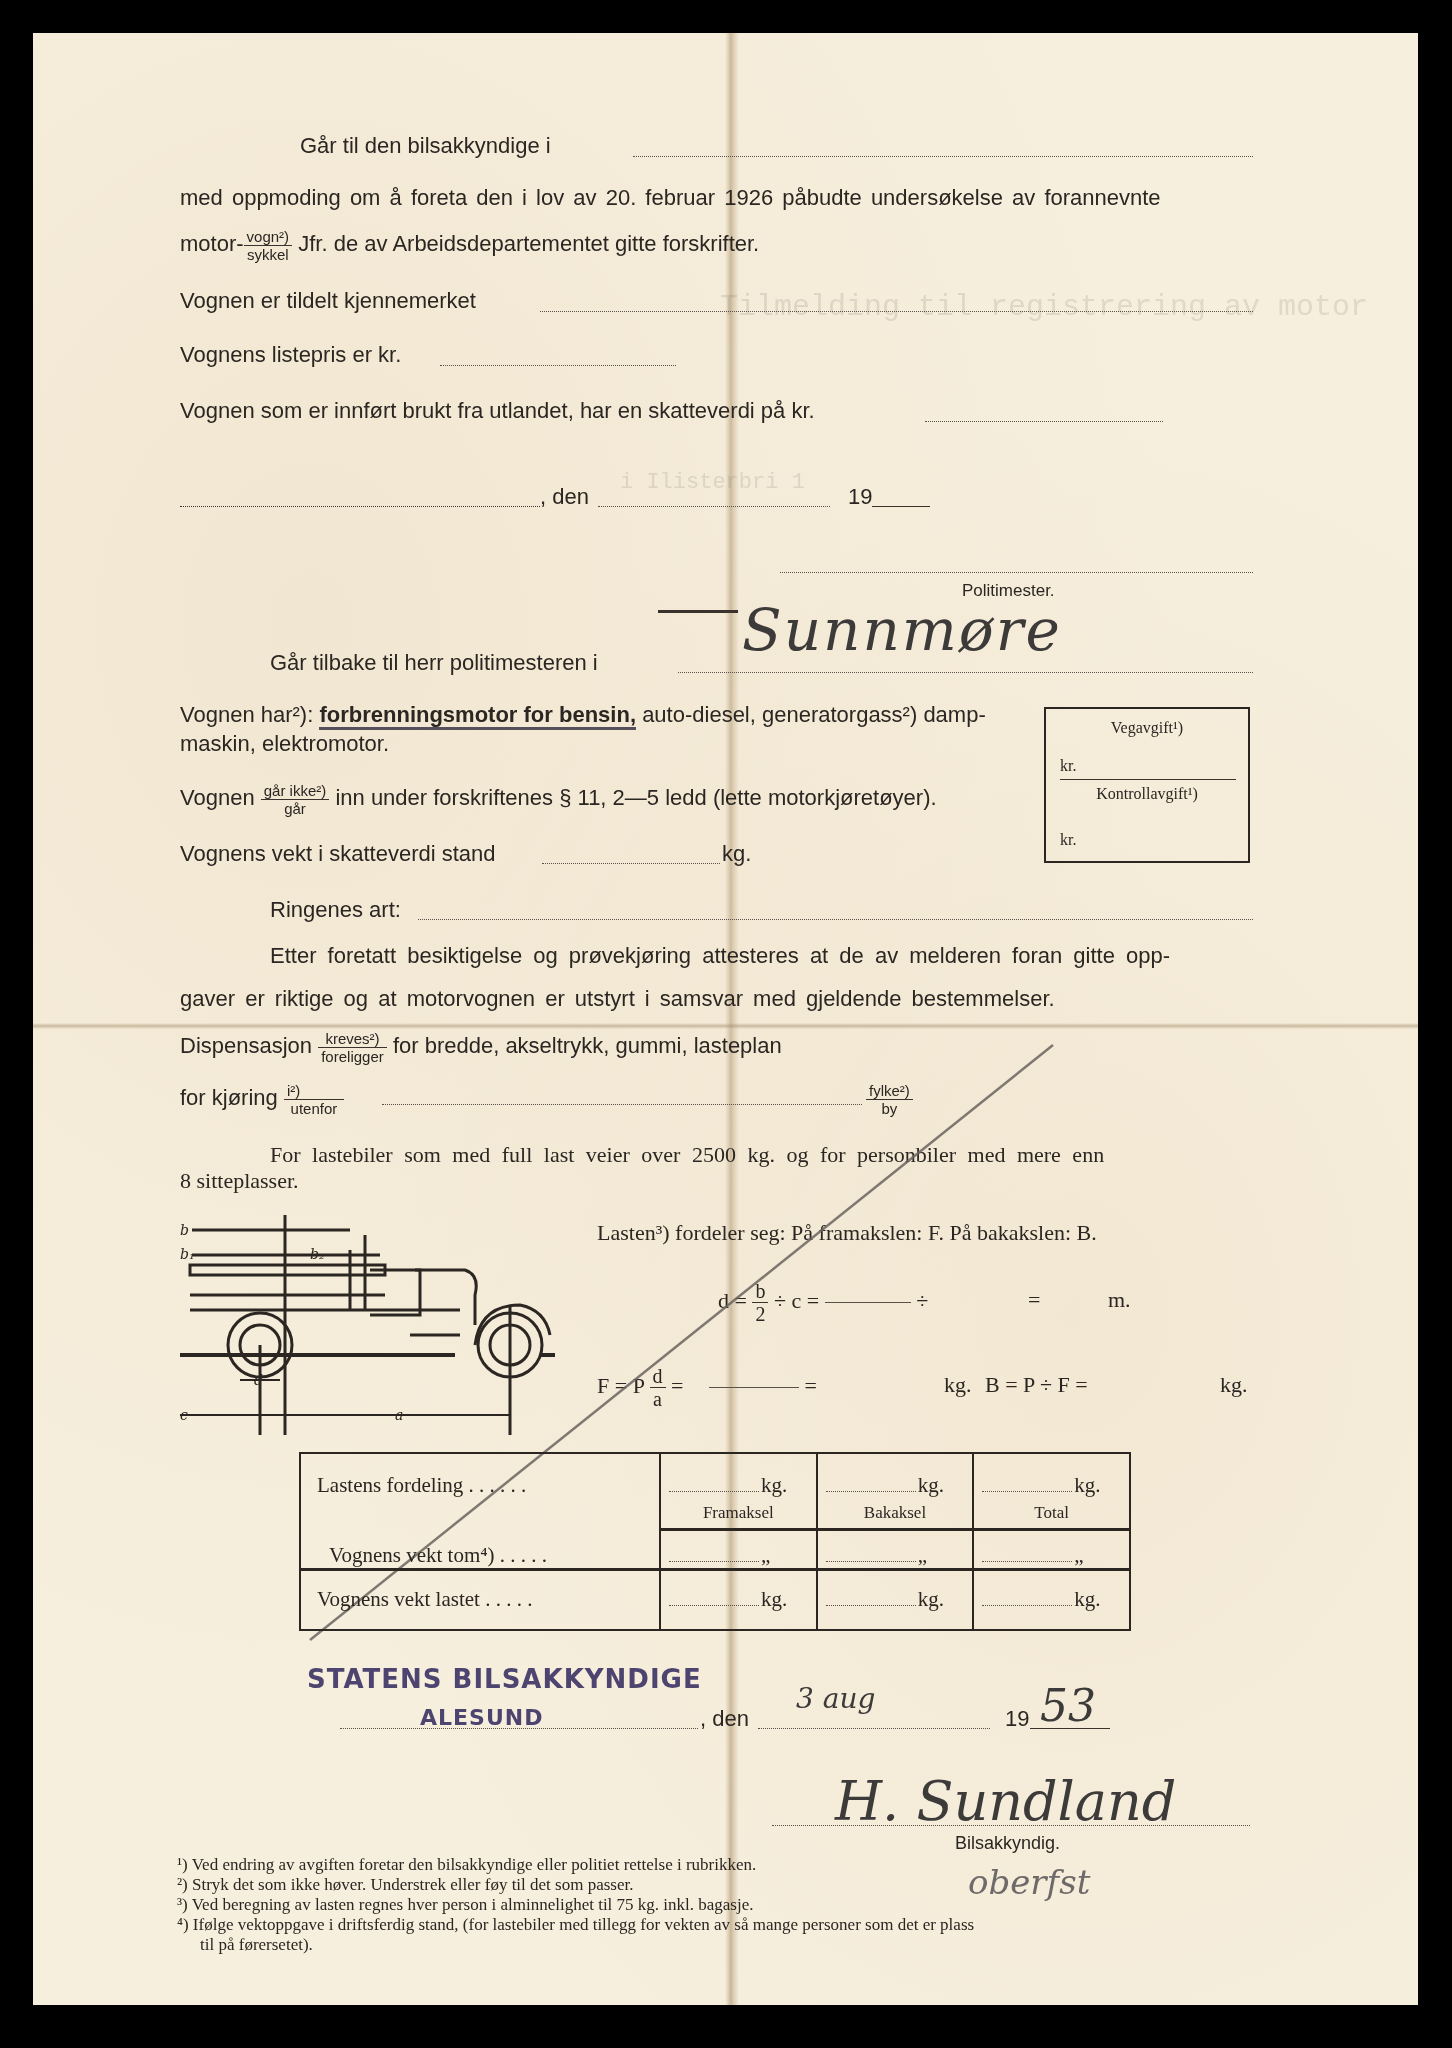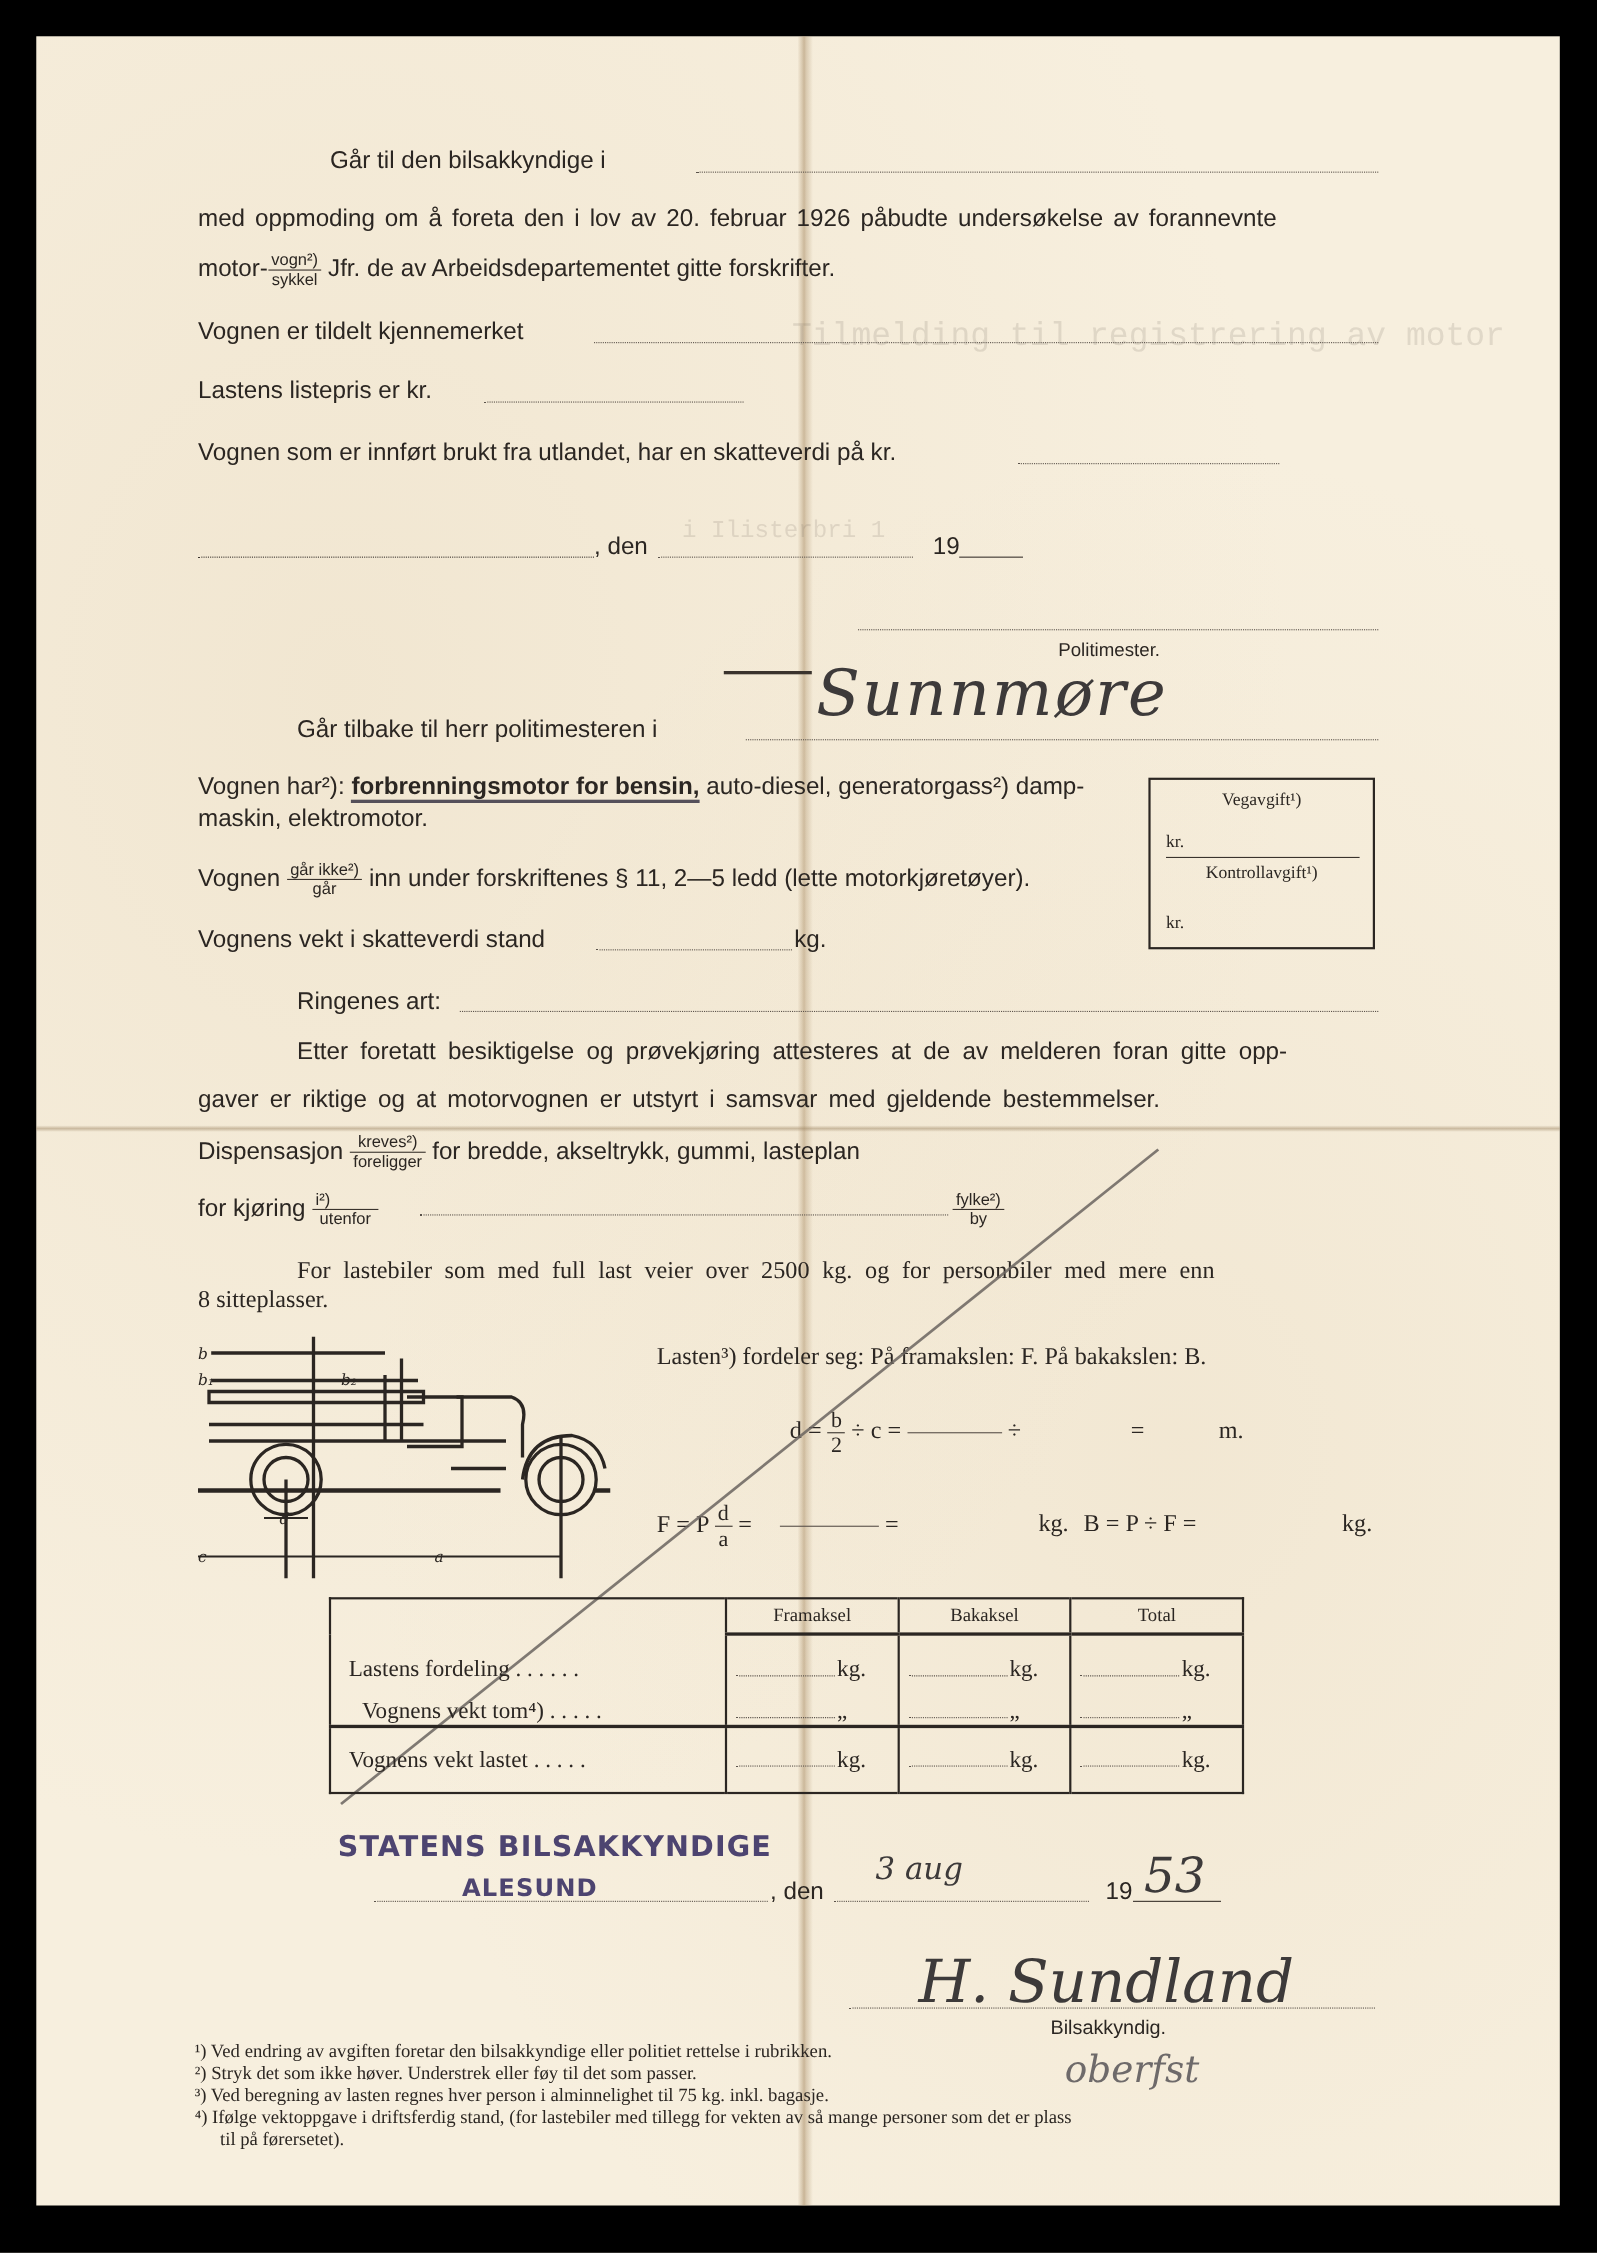--- a/index.html
+++ b/index.html
@@ -53,21 +53,21 @@
 <div class="t narrow" style="left:180px;top:185px;word-spacing:3px;">med oppmoding om å foreta den i lov av 20. februar 1926 påbudte undersøkelse av forannevnte</div>
 
 <div class="t narrow" style="left:180px;top:228px;">
   <span>motor-</span><span class="frac"><span class="num">vogn²)</span><span class="den">sykkel</span></span>
   <span>Jfr. de av Arbeidsdepartementet gitte forskrifter.</span>
 </div>
 
 <div class="t narrow" style="left:180px;top:288px;">Vognen er tildelt kjennemerket</div>
 <div class="dots" style="left:540px;top:311px;width:713px;"></div>
 
-<div class="t narrow" style="left:180px;top:342px;">Lastens listepris er kr.</div>
+<div class="t narrow" style="left:180px;top:342px;">Vognens listepris er kr.</div>
 <div class="dots" style="left:440px;top:365px;width:236px;"></div>
 
 <div class="t narrow" style="left:180px;top:398px;">Vognen som er innført brukt fra utlandet, har en skatteverdi på kr.</div>
 <div class="dots" style="left:925px;top:421px;width:238px;"></div>
 
 <div class="solid" style="left:180px;top:506px;width:360px;border-bottom-style:dotted;"></div>
 <div class="t narrow" style="left:540px;top:484px;">, den</div>
 <div class="dots" style="left:598px;top:506px;width:232px;"></div>
 <div class="t narrow" style="left:848px;top:484px;">19</div>
 <div class="solid" style="left:872px;top:506px;width:58px;"></div>
@@ -186,30 +186,30 @@
 <div class="t" style="left:985px;top:1372px;">B = P ÷ F =</div>
 <div class="t" style="left:1220px;top:1372px;">kg.</div>
 
 <svg style="position:absolute;left:0;top:0;" width="1452" height="2048">
   <line x1="1053" y1="1045" x2="310" y2="1640" stroke="#6b6560" stroke-width="2.5" opacity="0.85"></line>
 </svg>
 
 <table class="load">
   <tbody>
       <tr>
+    <td style="padding-left:16px;height:44px;">Lastens fordeling . . . . . .</td>
+    <td><span class="cellval"></span><span>kg.</span></td>
+    <td><span class="cellval"></span><span>kg.</span></td>
+    <td><span class="cellval"></span><span>kg.</span></td>
+  </tr>
+  <tr>
     <th style="width:356px;"></th>
     <th>Framaksel</th>
     <th>Bakaksel</th>
     <th>Total</th>
-  </tr>
-  <tr>
-    <td style="padding-left:16px;height:44px;">Lastens fordeling . . . . . .</td>
-    <td><span class="cellval"></span><span>kg.</span></td>
-    <td><span class="cellval"></span><span>kg.</span></td>
-    <td><span class="cellval"></span><span>kg.</span></td>
   </tr>
   <tr style="border-bottom:3px solid #2b2622;">
     <td style="padding-left:28px;height:38px;">Vognens vekt tom⁴) . . . . .</td>
     <td><span class="cellval"></span><span>„</span></td>
     <td><span class="cellval"></span><span>„</span></td>
     <td><span class="cellval"></span><span>„</span></td>
   </tr>
   <tr>
     <td style="padding-left:16px;height:58px;vertical-align:middle;">Vognens vekt lastet . . . . .</td>
     <td style="vertical-align:middle;"><span class="cellval"></span><span>kg.</span></td>

